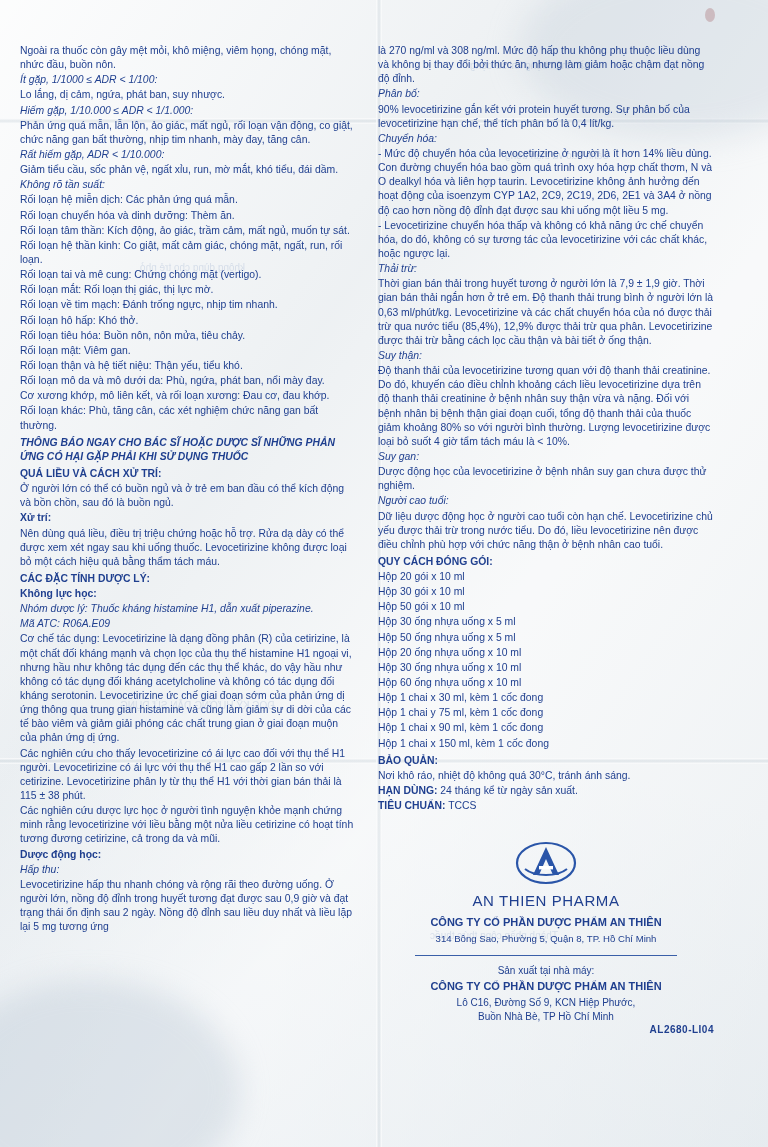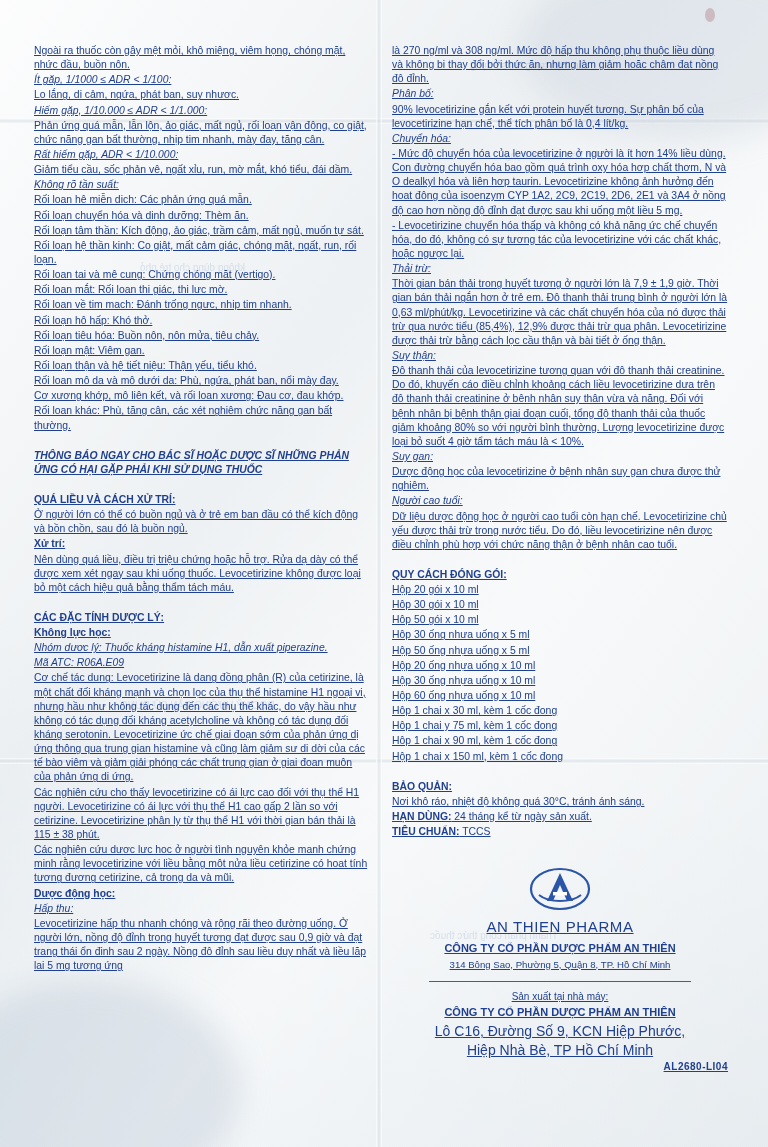--- a/index.html
+++ b/index.html
@@ -37,43 +37,42 @@
     border-radius: 50%;
     pointer-events: none;
   }
   #content {
     position: absolute;
     top: 0; left: 0;
     width: 768px;
     height: 1147px;
     color: #1f3f8f;
     box-sizing: border-box;
-    padding: 44px 34px 18px 34px;
-    text-decoration: underline;
+    padding: 44px 34px 18px 20px;
   }
   .cols {
     display: flex;
     gap: 22px;
     align-items: flex-start;
   }
   .col {
     width: 336px;
     font-size: 10.4px;
     line-height: 1.36;
   }
   p {
     margin: 0 0 1px 0;
     text-align: left;
   }
   .it { font-style: italic; }
   .bd { font-weight: bold; }
   .bdit { font-weight: bold; font-style: italic; }
   .head-blue {
     font-weight: bold;
-    margin: 16px 0 1px 0;
+    margin: 3px 0 1px 0;
   }
 
   
   .logo-block {
     margin-top: 26px;
     text-align: center;
   }
   .logo-mark {
     width: 62px;
     height: 48px;
@@ -95,21 +94,21 @@
     margin-bottom: 10px;
   }
   .rule {
     border: none;
     border-top: 1px solid #3a5fa8;
     width: 78%;
     margin: 8px auto 8px auto;
   }
   .mfr-label { font-size: 10px; margin-bottom: 2px; }
   .mfr-name { font-weight: bold; font-size: 11px; margin-bottom: 2px; }
-  .mfr-addr { font-size: 14px; }
+  .mfr-addr { font-size: 10px; }
   .batchcode {
     text-align: right;
     font-size: 10px;
     font-weight: bold;
     letter-spacing: 0.5px;
   }
   
   .ghost {
     position: absolute;
     color: rgba(80,110,170,0.17);
@@ -223,20 +222,20 @@
               <path d="M10 30 C20 38, 42 38, 52 30" fill="none" stroke="#2a55a8" stroke-width="2"></path>
             </svg>
           </div>
           <div class="logo-name">AN THIEN PHARMA</div>
           <div class="company">CÔNG TY CỔ PHẦN DƯỢC PHẨM AN THIÊN</div>
           <div class="addr">314 Bông Sao, Phường 5, Quận 8, TP. Hồ Chí Minh</div>
           <hr class="rule">
           <div class="mfr-label">Sản xuất tại nhà máy:</div>
           <div class="mfr-name">CÔNG TY CỔ PHẦN DƯỢC PHẨM AN THIÊN</div>
           <div class="mfr-addr">Lô C16, Đường Số 9, KCN Hiệp Phước,</div>
-          <div class="mfr-addr">Hiệp Nhà Bè, TP Hồ Chí Minh</div>
+          <div class="mfr-addr">Buồn Nhà Bè, TP Hồ Chí Minh</div>
         </div>
 
         <div class="batchcode">AL2680-LI04</div>
       </div>
     </div>
   </div>
 </div>
 
 </body></html>

